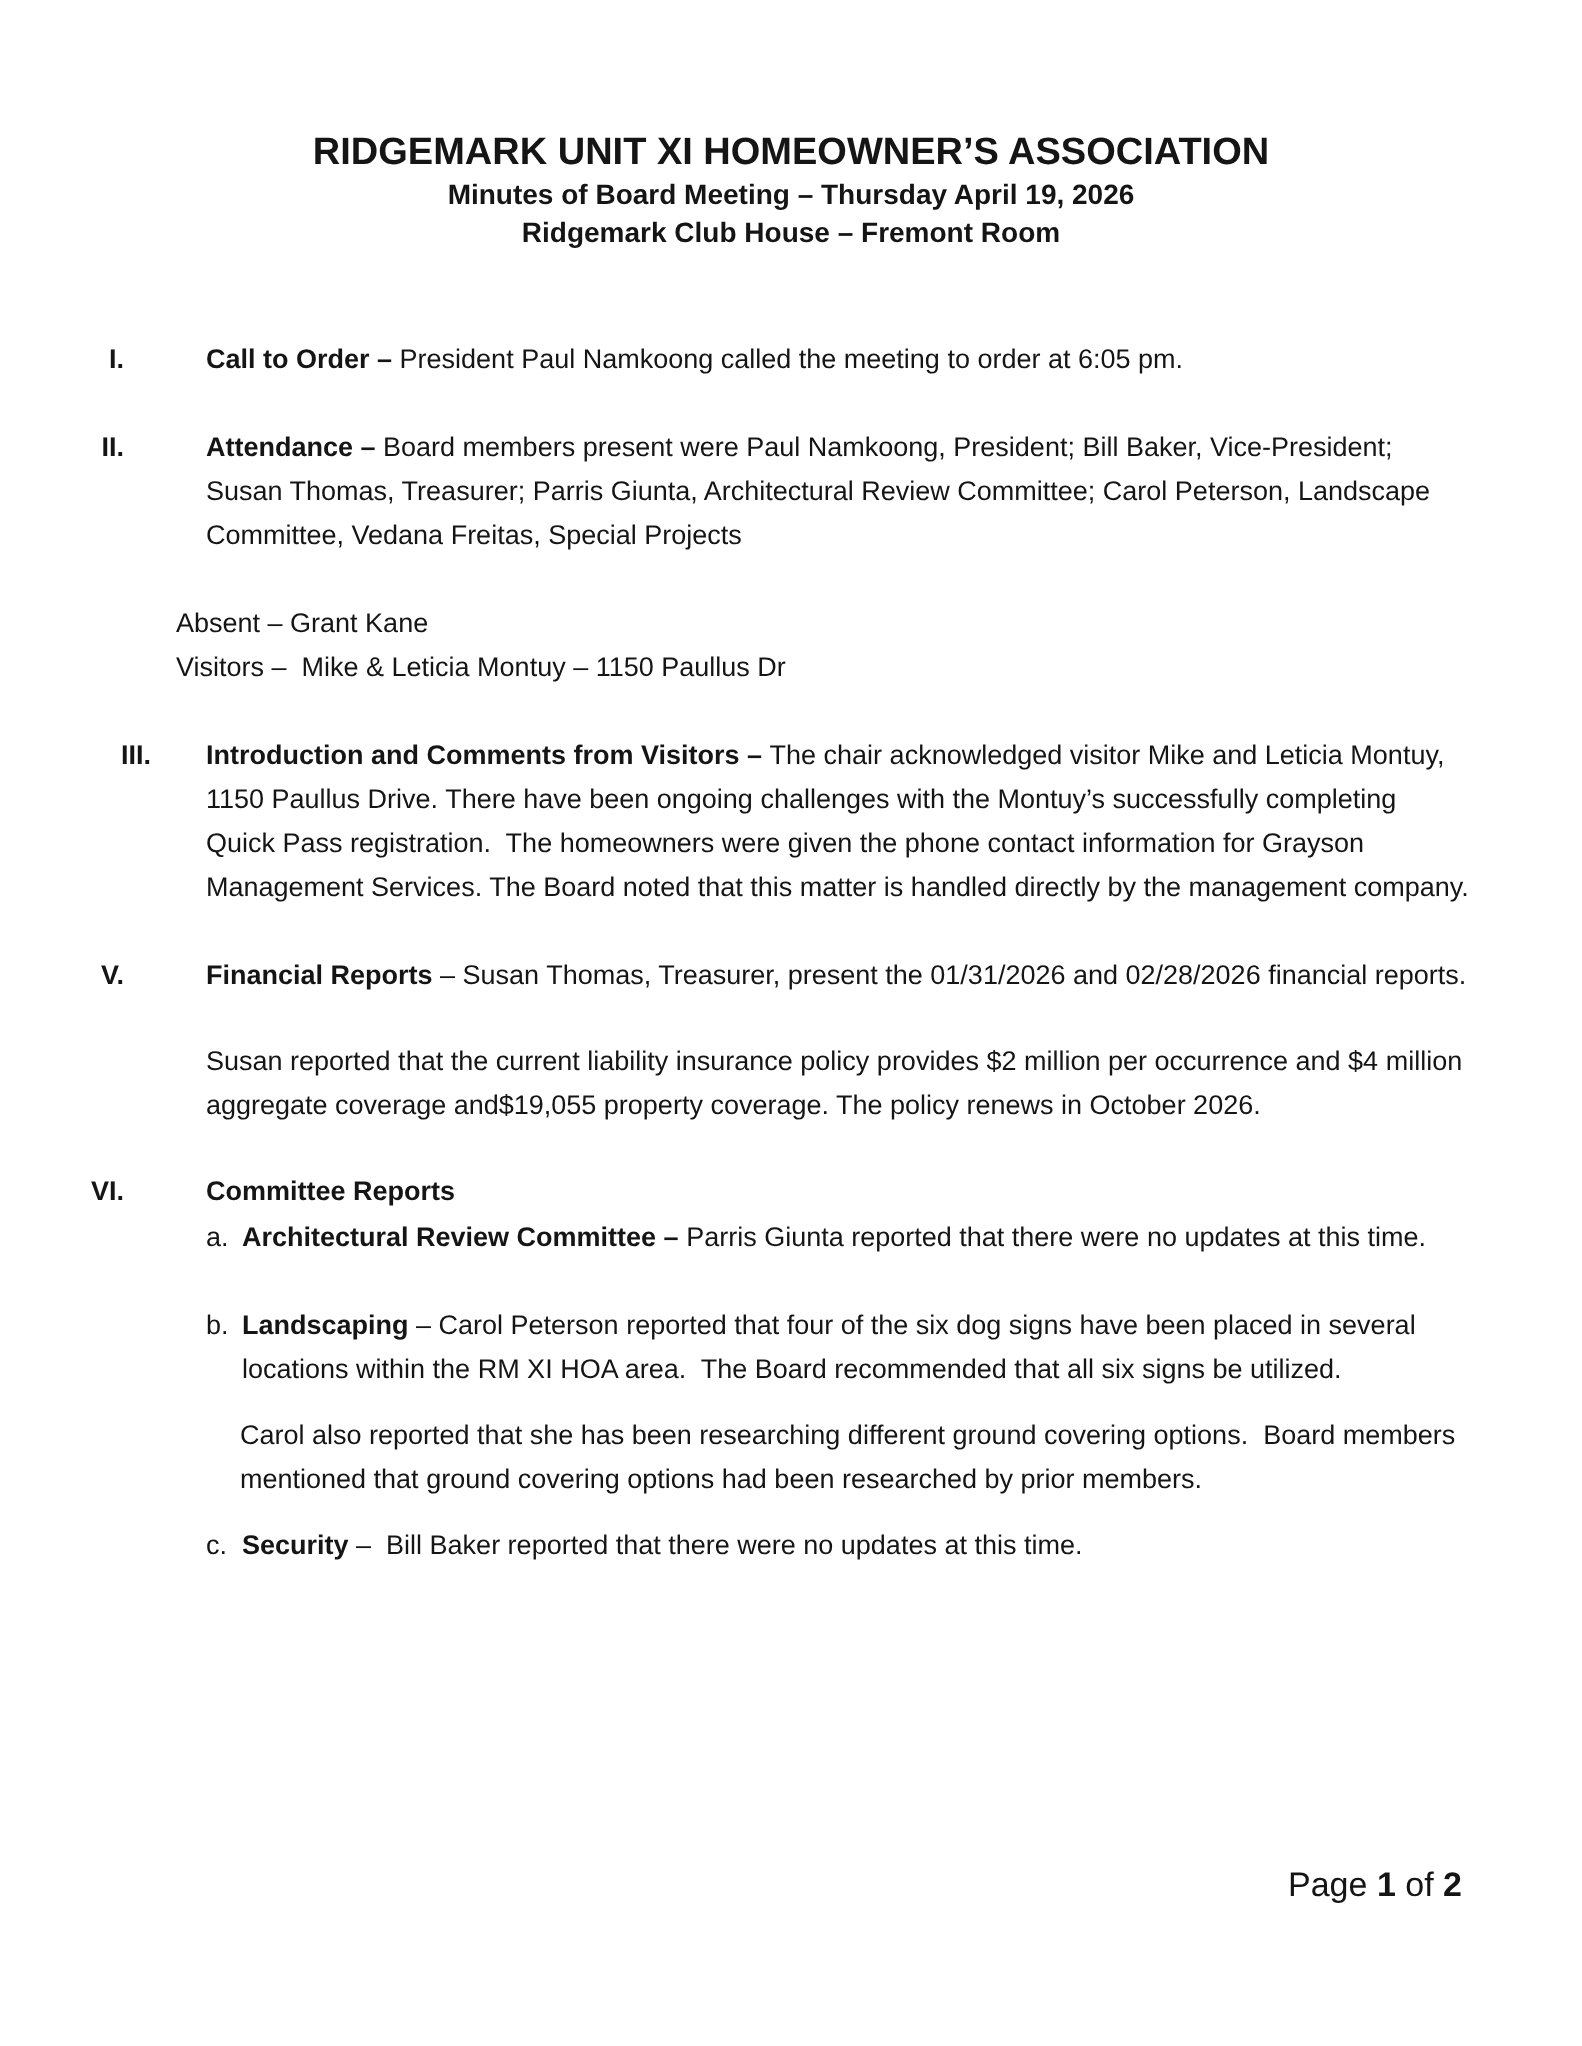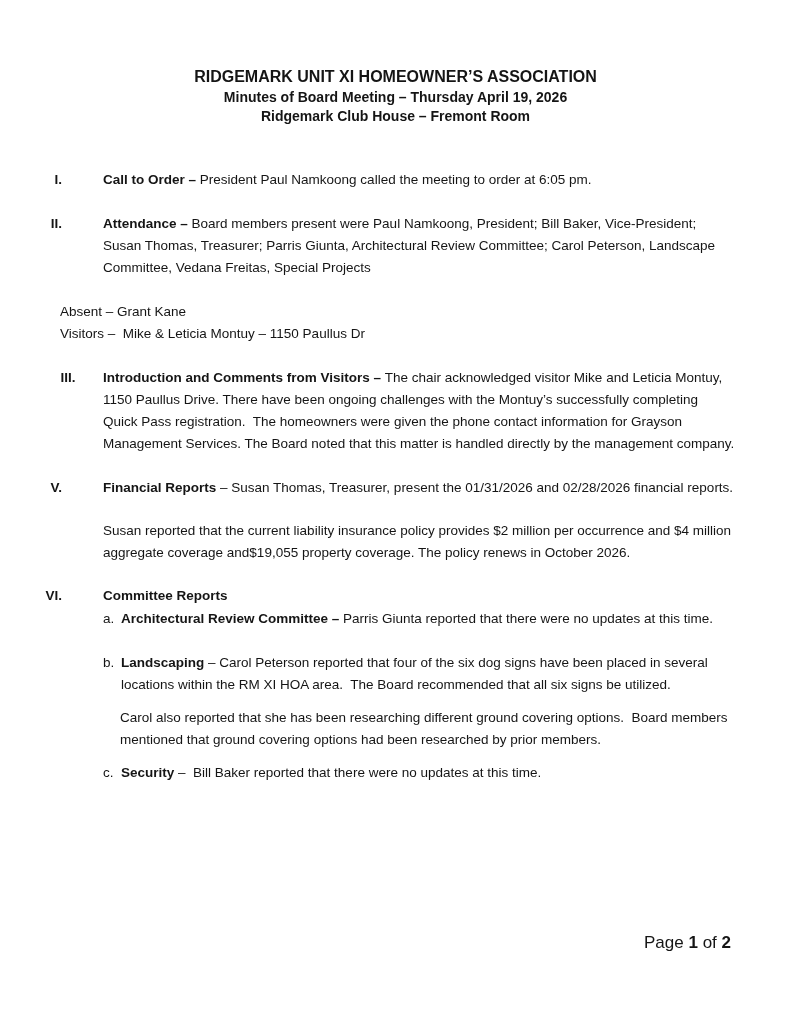--- a/index.html
+++ b/index.html
@@ -11,39 +11,39 @@
     background: #ffffff;
     color: #151515;
     font-family: "Liberation Sans", "DejaVu Sans", sans-serif;
     font-size: 13.5px;
     line-height: 22px;
     overflow: hidden;
     box-sizing: border-box;
     padding-right: 56px;
   }
   .doc-header { text-align: center; padding-top: 66px; margin-left: 56px; }
-  .doc-title { font-weight: bold; font-size: 16px; line-height: 22px; }
+  .doc-title { font-weight: bold; font-size: 19px; line-height: 22px; }
   .doc-sub   { font-weight: bold; font-size: 14px;  line-height: 19px; }
 
   .content { margin-top: 43px; }
 
   .item { display: flex; }
   .num {
     flex: 0 0 103px;
     box-sizing: border-box;
     text-align: right;
     padding-right: 41px;
     font-weight: bold;
   }
   .num.outdent { text-align: center; padding-right: 0; padding-left: 33px; }
   .body { flex: 1 1 auto; min-width: 0; }
   .t { white-space: pre-wrap; }
   b, .b { font-weight: bold; }
 
-  .indent-notes { margin-left: 60px; }
+  .indent-notes { margin-left: 88px; }
 
   .sub { display: flex; margin-left: 103px; }
   .sub .marker { flex: 0 0 18px; }
   .sub .body { flex: 1 1 auto; }
 
   .para-body { margin-left: 103px; }
   .para-sub  { margin-left: 120px; }
 
   .mb22 { margin-bottom: 22px; }
   .mb21 { margin-bottom: 21px; }

